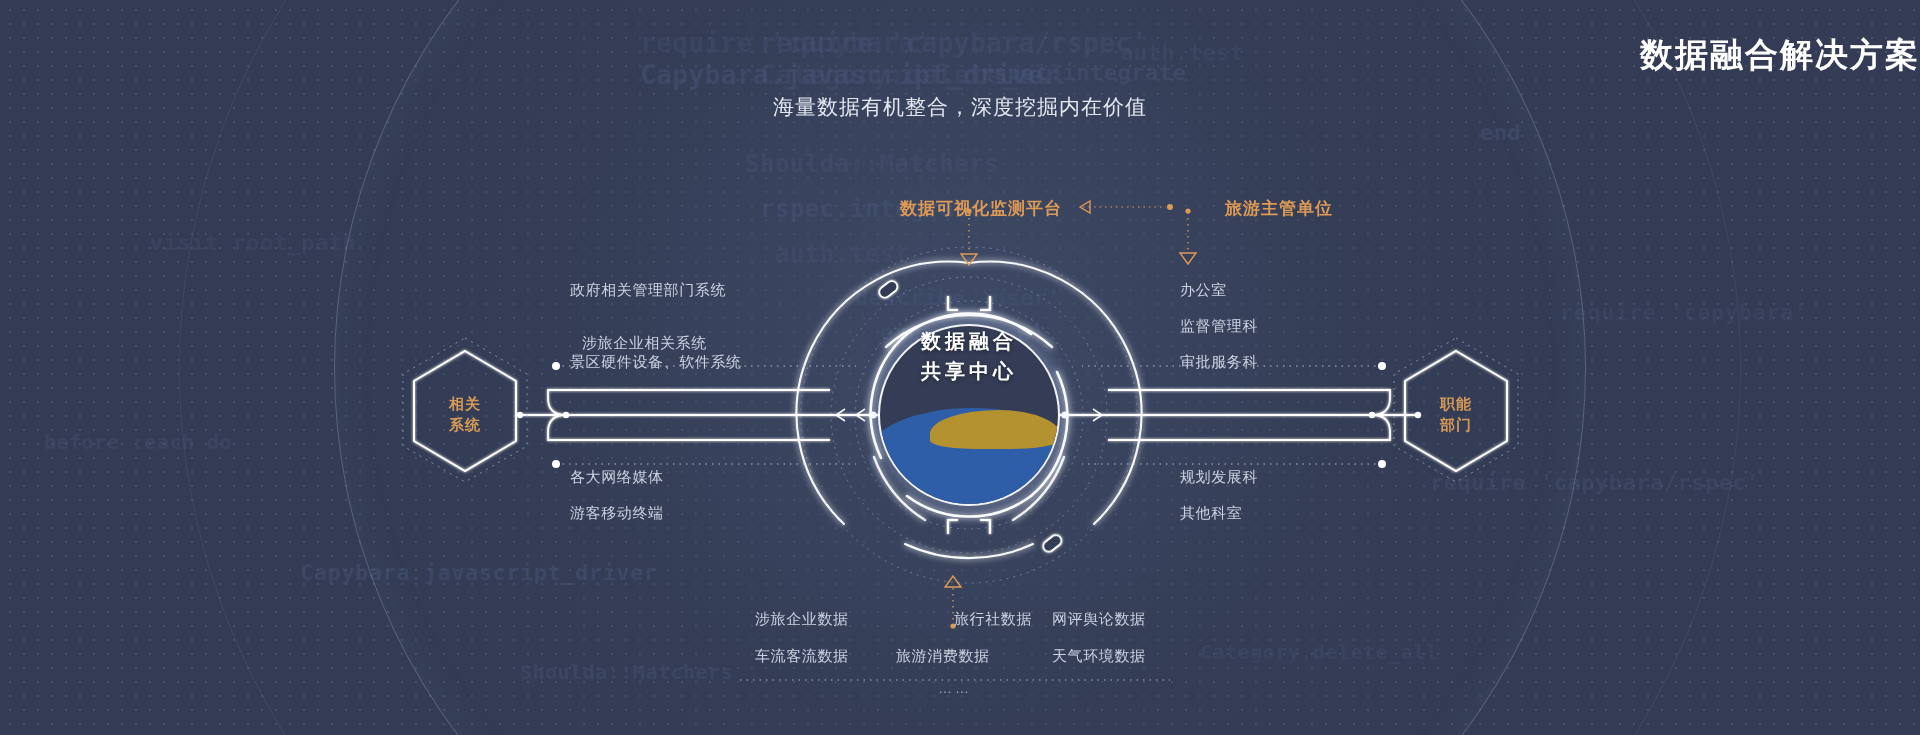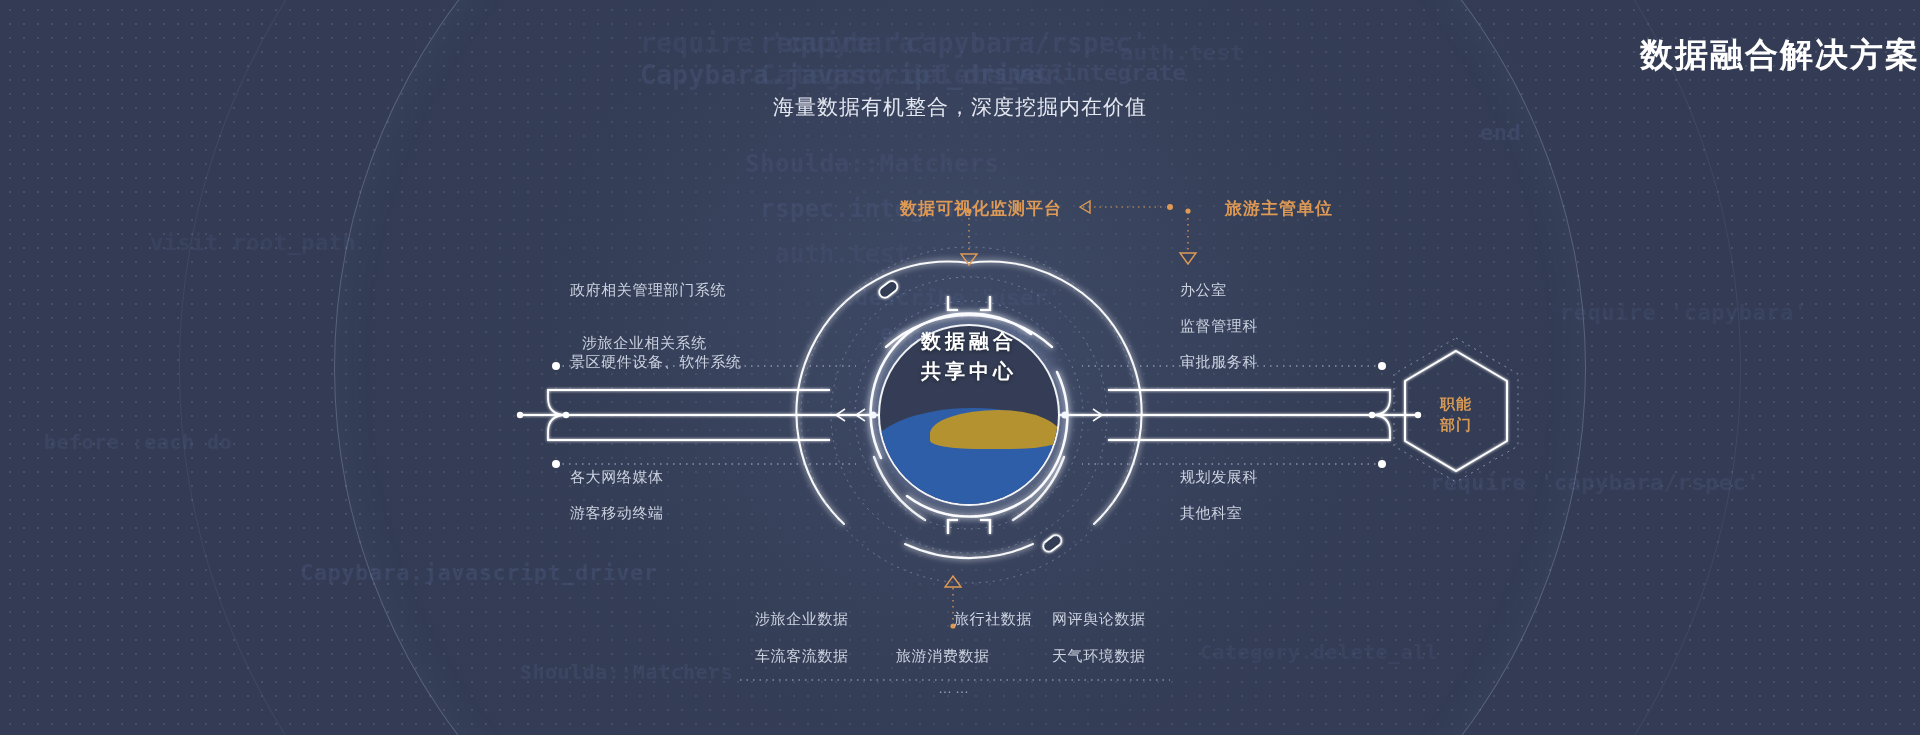--- a/index.html
+++ b/index.html
@@ -268,20 +268,30 @@
     <div class="core-ball">
       <div class="wave-blue"></div>
       <div class="wave-gold"></div>
     </div>
     <div class="core-text">
       <span>数据融合</span>
       <span>共享中心</span>
     </div>
   </div>
 
+  <div class="hex" style="left:421px;top:365px;">
+    <svg width="140" height="160" viewBox="0 0 140 160">
+      <polygon points="70,16 121,46 121,106 70,136 19,106 19,46" fill="none" stroke="#ffffff" stroke-width="2" filter="url(#glowsm)"></polygon>
+      <polygon points="70,3 132,39 132,111 70,147 8,111 8,39" fill="none" stroke="#aab6d0" stroke-width="1" stroke-dasharray="2 5" opacity=".7"></polygon>
+    </svg>
+    <div class="hex-label">
+      <div>相关</div>
+      <div>系统</div>
+    </div>
+  </div>
 
   <div class="hex" style="left:1412px;top:365px;">
     <svg width="140" height="160" viewBox="0 0 140 160">
       <polygon points="70,16 121,46 121,106 70,136 19,106 19,46" fill="none" stroke="#ffffff" stroke-width="2" filter="url(#glowsm)"></polygon>
       <polygon points="70,3 132,39 132,111 70,147 8,111 8,39" fill="none" stroke="#aab6d0" stroke-width="1" stroke-dasharray="2 5" opacity=".7"></polygon>
     </svg>
     <div class="hex-label">
       <div>职能</div>
       <div>部门</div>
     </div>

